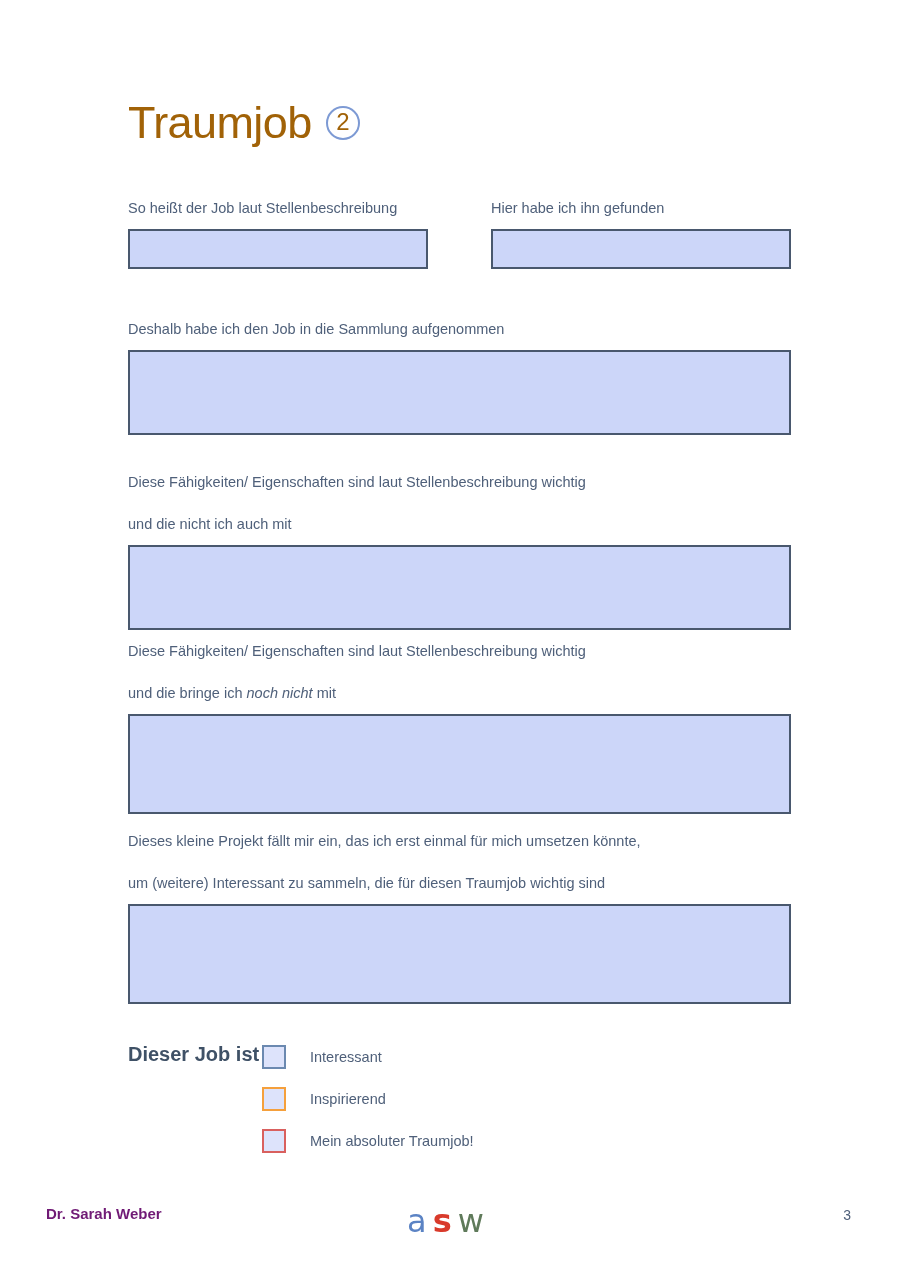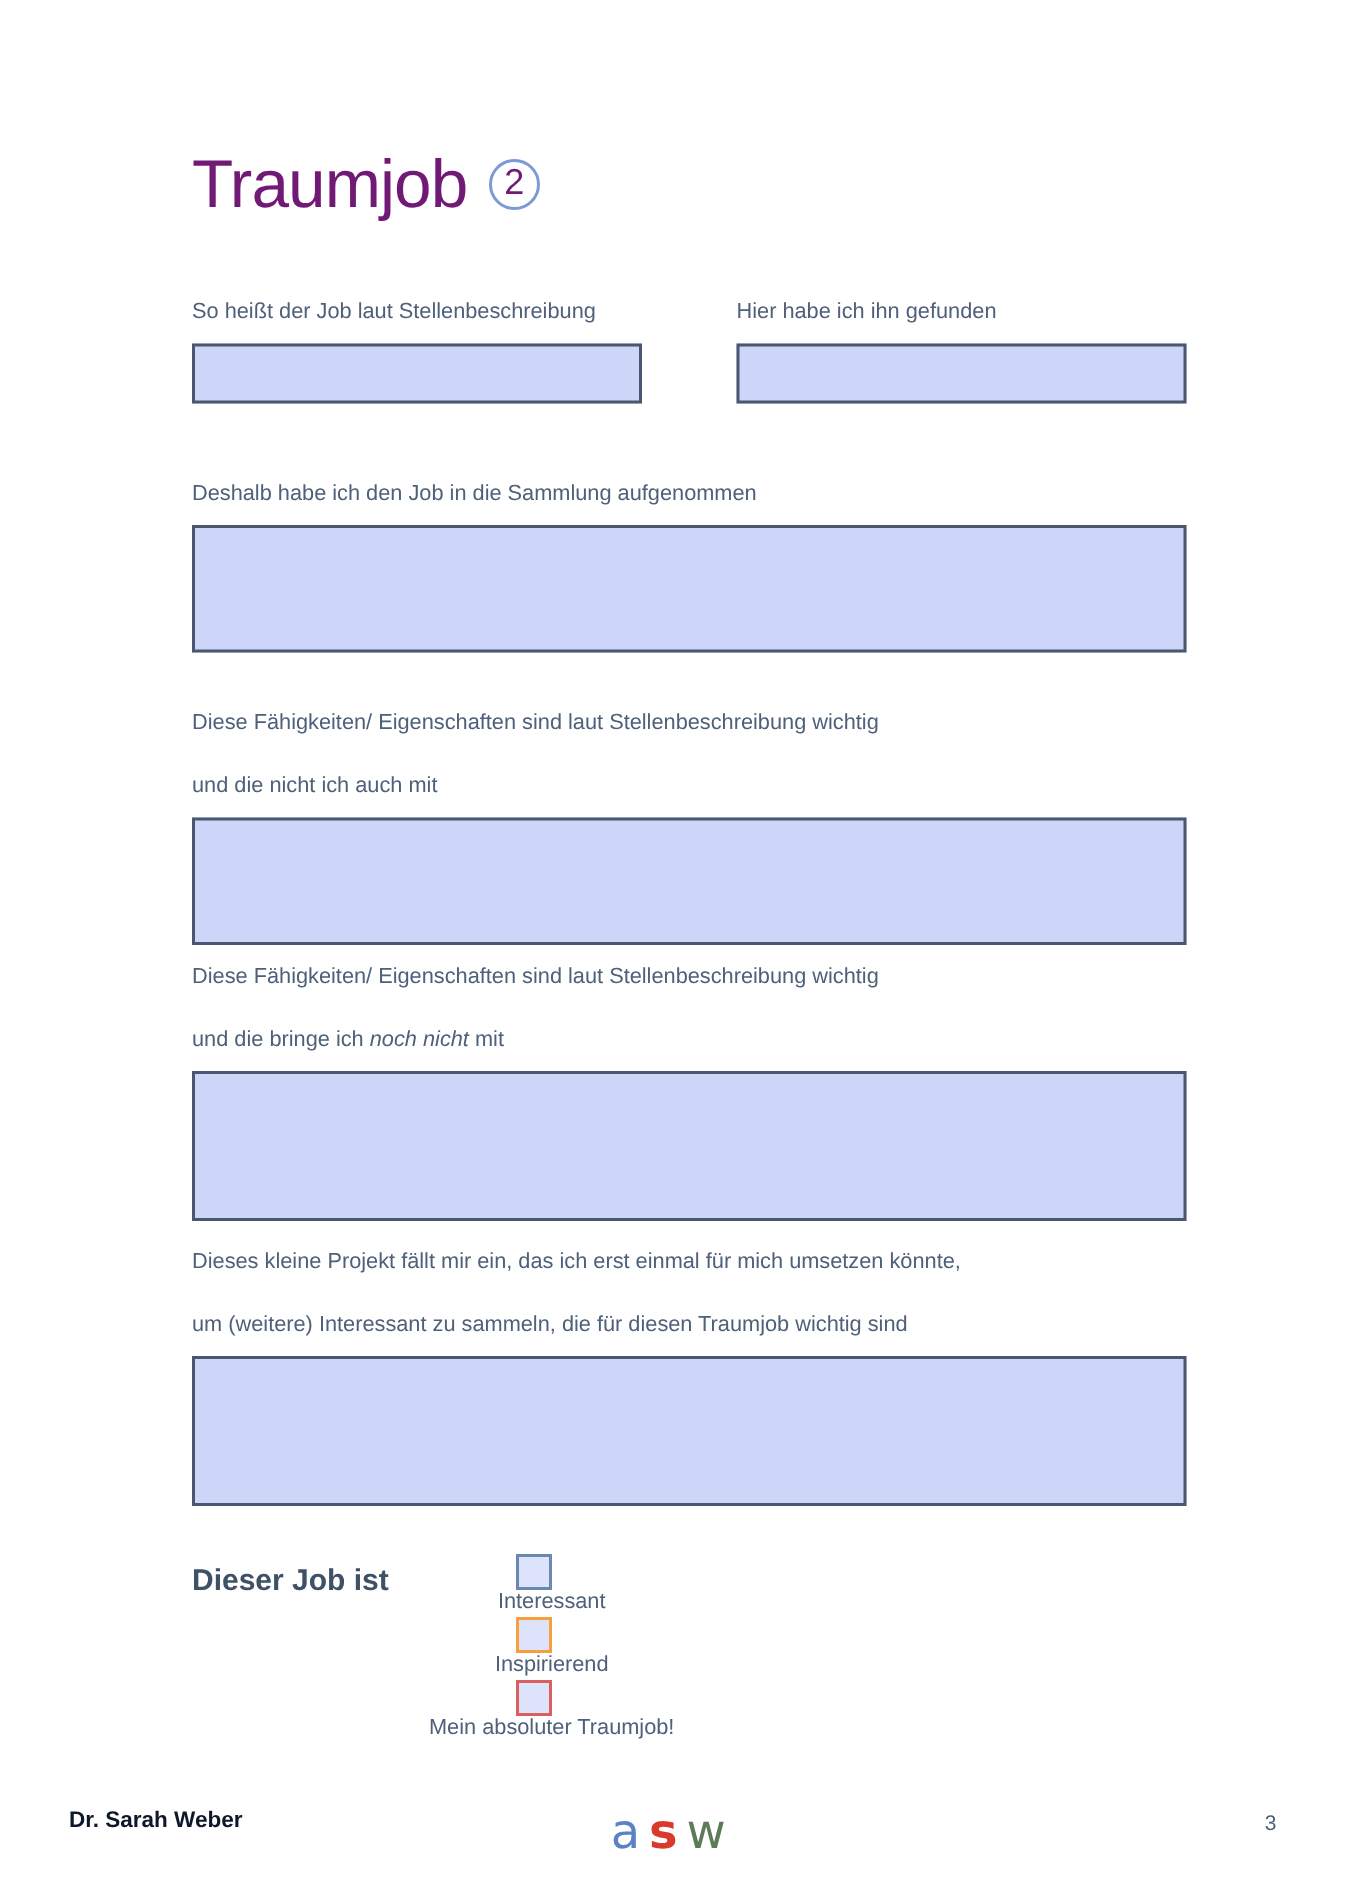--- a/index.html
+++ b/index.html
@@ -22,21 +22,21 @@
     padding: 0;
   }
 
   
   .title {
     position: absolute;
     left: 128px;
     top: 100px;
     font-size: 45px;
     font-weight: 400;
-    color: #701a75;
+    color: #a16207;
     letter-spacing: -0.6px;
     line-height: 1;
     white-space: nowrap;
     display: flex;
     align-items: center;
     gap: 14px;
   }
   .title-text { display: inline-block; }
   .circled-num {
     display: inline-flex;
@@ -92,21 +92,20 @@
   }
   .check-list {
     position: absolute;
     left: 134px;
     top: 0;
   }
   .check-row {
     display: flex;
     align-items: center;
     height: 42px;
-    flex-direction: column;
   }
   .checkbox {
     width: 24px;
     height: 24px;
     background: #dde3fb;
     border: 2px solid #6b89b0;
     box-sizing: border-box;
     flex: 0 0 auto;
   }
   .check-label {
@@ -123,21 +122,21 @@
     right: 46px;
     top: 1205px;
     height: 30px;
   }
   .footer-name {
     position: absolute;
     left: 0;
     top: 0;
     font-size: 15px;
     font-weight: bold;
-    color: #0f172a;
+    color: #701a75;
     white-space: nowrap;
   }
   .footer-logo {
     position: absolute;
     left: 50%;
     transform: translateX(-50%);
     top: -3px;
     font-size: 32px;
     font-family: "DejaVu Sans", sans-serif;
     letter-spacing: 6px;

